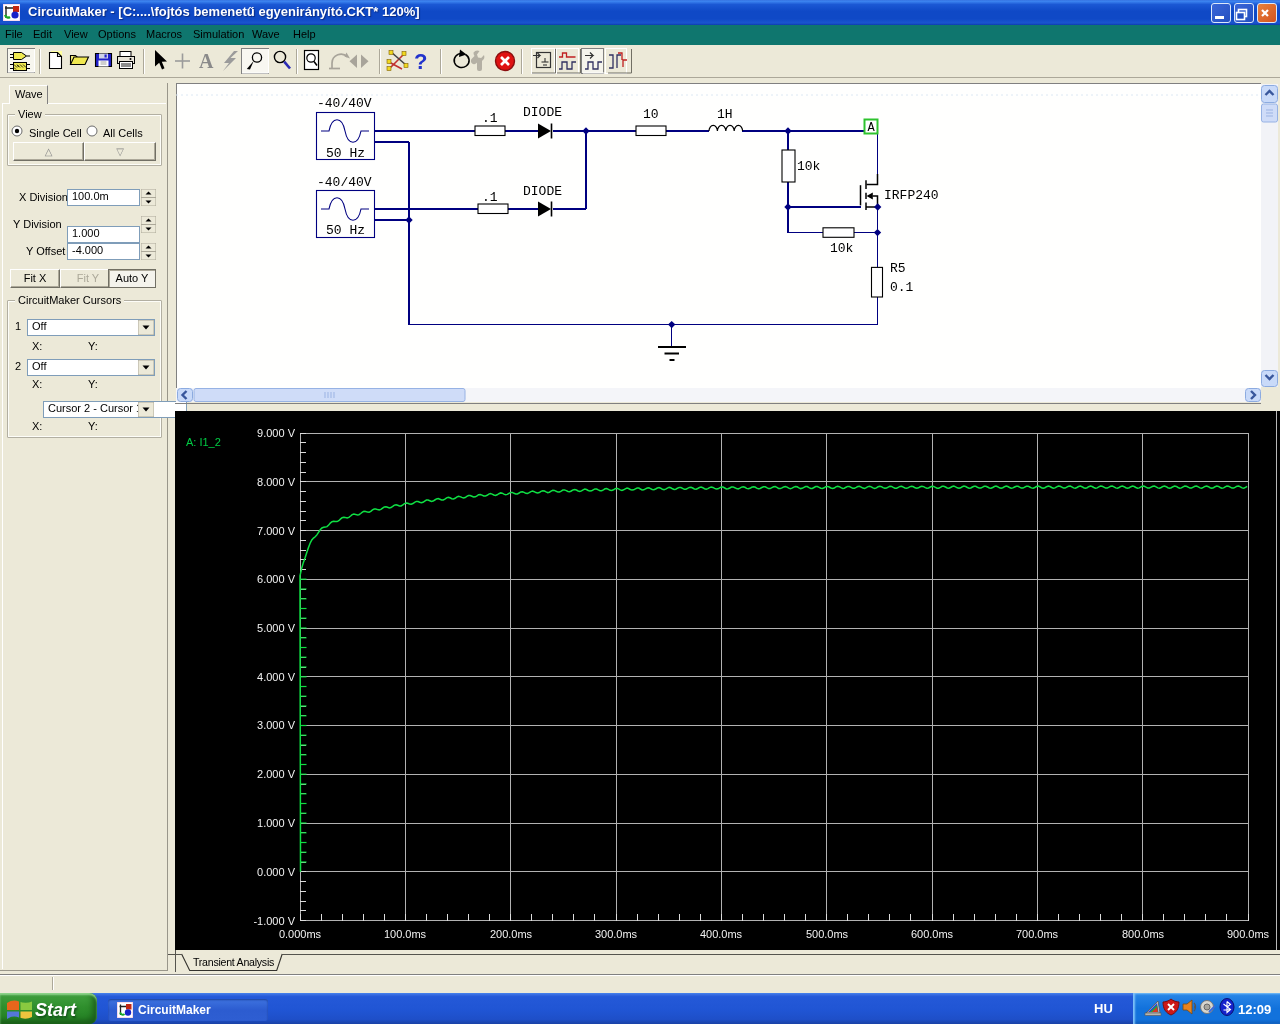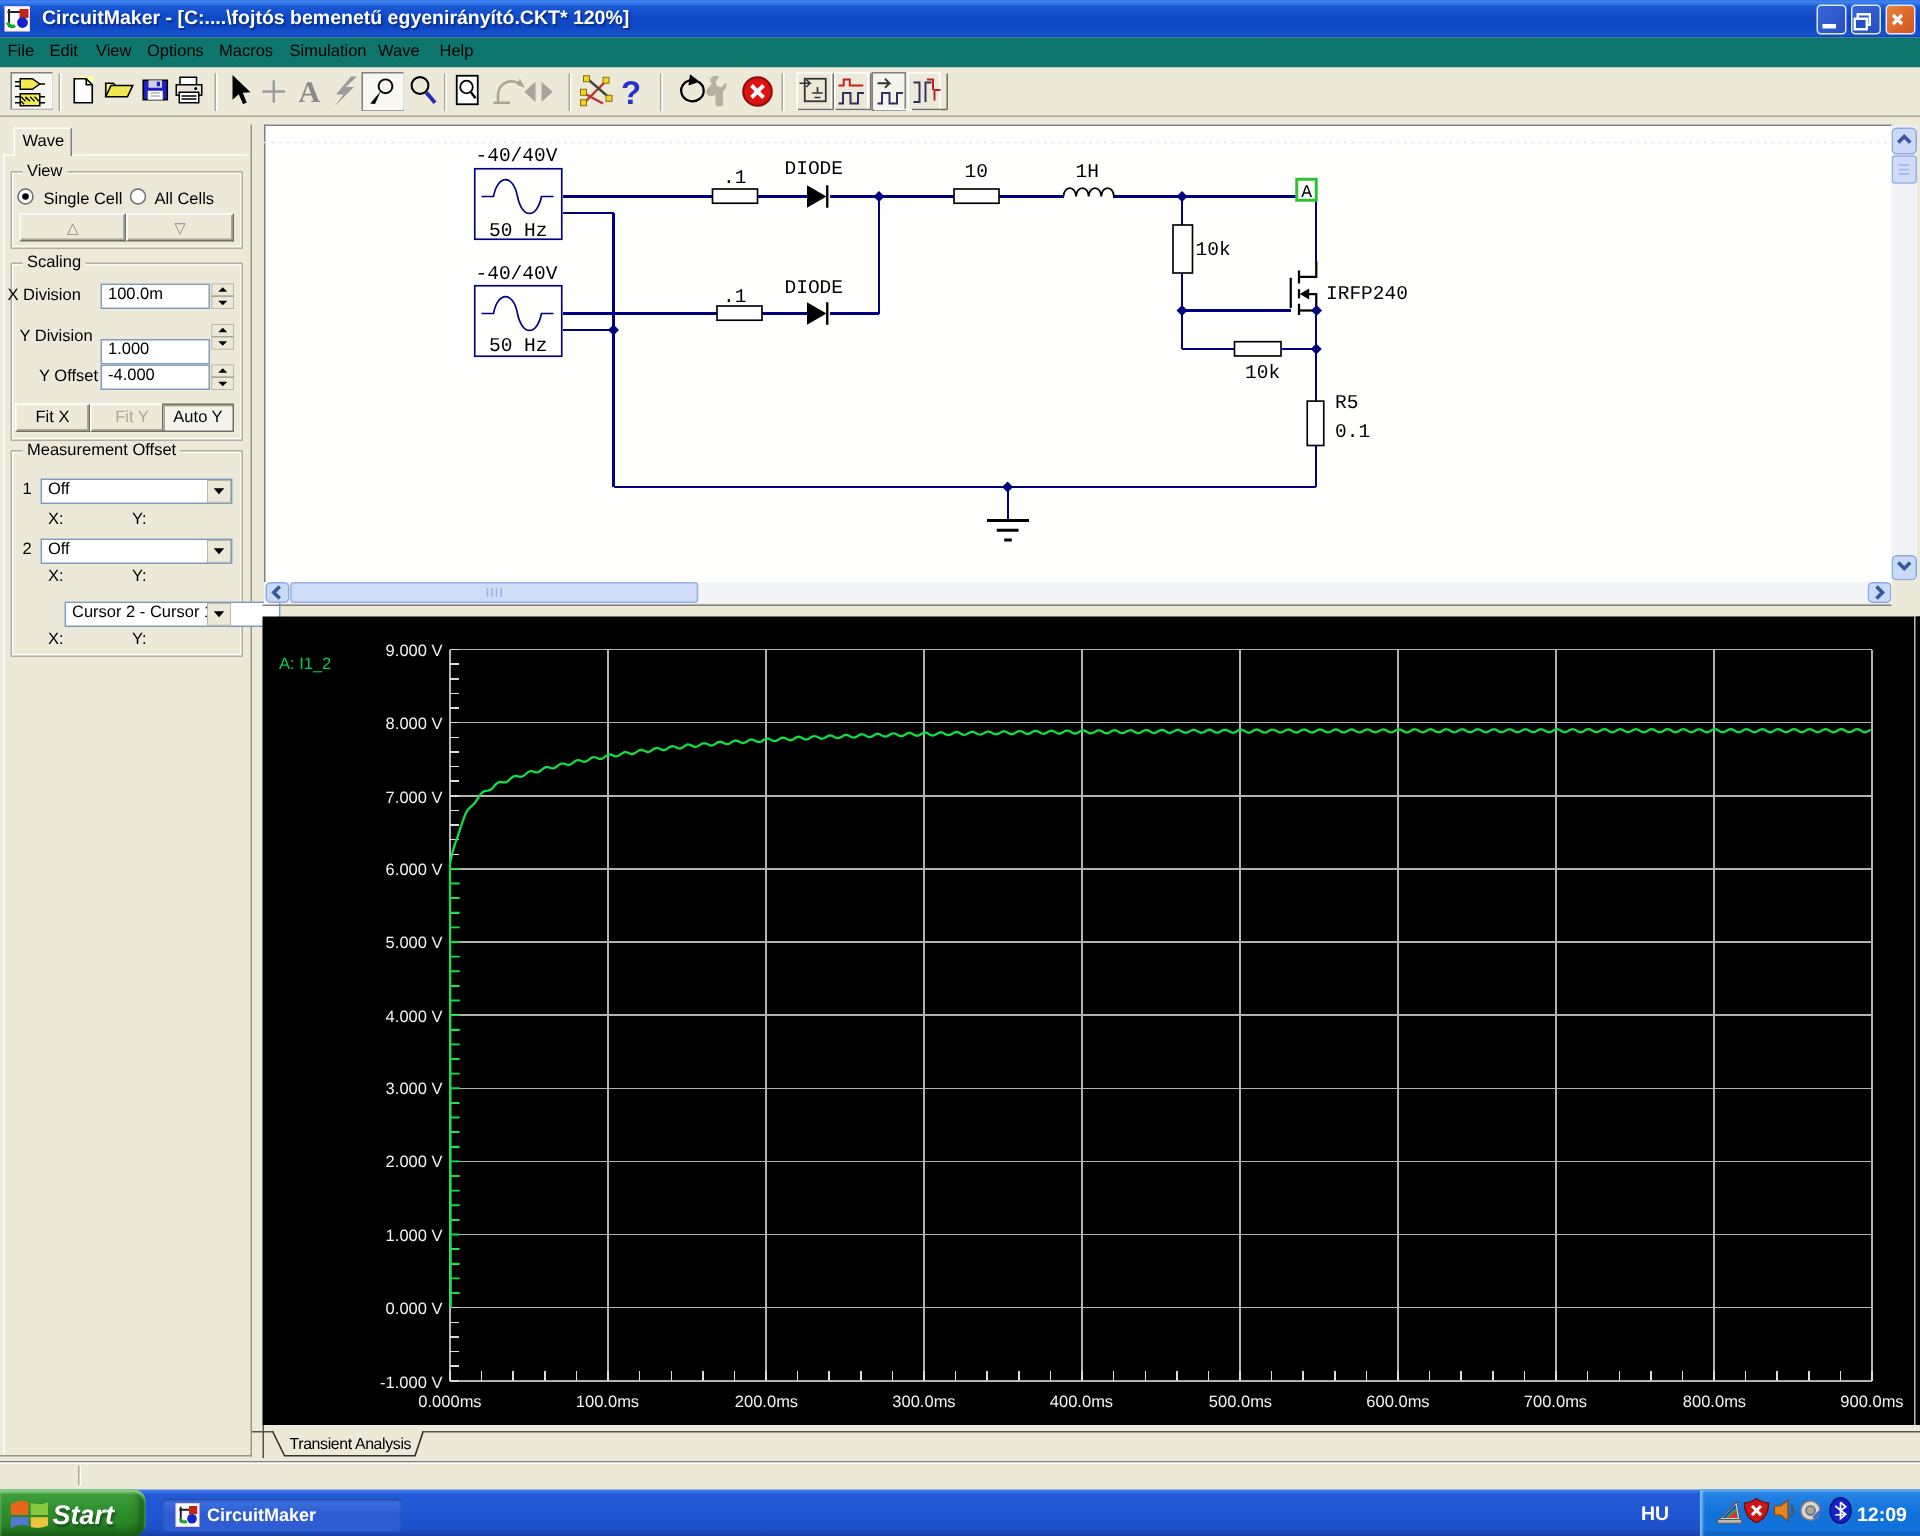--- a/index.html
+++ b/index.html
@@ -216,24 +216,21 @@
  <div class="abs" style="left:29px;top:44px;">Single Cell</div>
  <div class="abs" style="left:86px;top:42px;">
    <svg width="12" height="12">
         <circle cx="6" cy="6" r="5" fill="#fff" stroke="#6b6b6b"></circle>
       </svg>
  </div>
  <div class="abs" style="left:103px;top:44px;">All Cells</div>
  <div class="abs btn3d" style="left:13px;top:59px;width:71px;height:19px;color:#888;font-size:10px;padding-top:3px;">△</div>
  <div class="abs btn3d" style="left:84px;top:59px;width:72px;height:19px;color:#888;font-size:10px;padding-top:3px;">▽</div>
 
- <div class="abs groupbox" style="left:7px;top:92px;width:155px;height:119px;">
-  <div class="grouplabel">Scaling</div>
-    </div>
- <div class="abs" style="left:5px;top:108px;">X Division</div>
+ <div class="abs" style="left:19px;top:108px;">X Division</div>
  <div class="abs editbox" style="left:67px;top:106px;width:73px;height:17px;">100.0m</div>
  <div class="abs" style="left:141px;top:106px;"><svg width="15" height="17">
   <rect x="0" y="0" width="15" height="8.5" fill="#ece9d8" stroke="#aca899"></rect>
         <rect x="0" y="8.5" width="15" height="8.5" fill="#ece9d8" stroke="#aca899"></rect>
   <path d="M7.5 2.5 l3 3 h-6 z" fill="#000"></path>
         <path d="M7.5 14.5 l3 -3 h-6 z" fill="#000"></path>
       </svg></div>
  <div class="abs" style="left:13px;top:135px;">Y Division</div>
  <div class="abs editbox" style="left:67px;top:143px;width:73px;height:17px;">1.000</div>
  <div class="abs" style="left:141px;top:133px;"><svg width="15" height="17">
@@ -248,21 +245,21 @@
   <rect x="0" y="0" width="15" height="8.5" fill="#ece9d8" stroke="#aca899"></rect>
         <rect x="0" y="8.5" width="15" height="8.5" fill="#ece9d8" stroke="#aca899"></rect>
   <path d="M7.5 2.5 l3 3 h-6 z" fill="#000"></path>
         <path d="M7.5 14.5 l3 -3 h-6 z" fill="#000"></path>
       </svg></div>
  <div class="abs btn3d" style="left:10px;top:186px;width:50px;height:19px;padding-top:2px;">Fit X</div>
  <div class="abs btn3d" style="left:60px;top:186px;width:56px;height:19px;padding-top:2px;color:#aca899;">Fit Y</div>
  <div class="abs btnpress" style="left:108px;top:186px;width:48px;height:19px;padding-top:2px;">Auto Y</div>
 
  <div class="abs groupbox" style="left:7px;top:217px;width:155px;height:138px;">
-  <div class="grouplabel">Measurement Offset</div>
+  <div class="grouplabel">CircuitMaker Cursors</div>
     </div>
  <div class="abs" style="left:15px;top:237px;">1</div>
  <div class="abs editbox" style="left:27px;top:236px;width:128px;height:17px;">Off</div>
  <div class="abs" style="left:138px;top:237px;"><svg width="16" height="15">
   <rect x="0" y="0" width="16" height="15" fill="#ece9d8" stroke="#aca899"></rect>
         <path d="M8 9.5 l3.5 -4 h-7 z" fill="#000"></path>
       </svg></div>
  <div class="abs" style="left:32px;top:257px;">X:</div>
  <div class="abs" style="left:88px;top:257px;">Y:</div>
  <div class="abs" style="left:15px;top:277px;">2</div>

